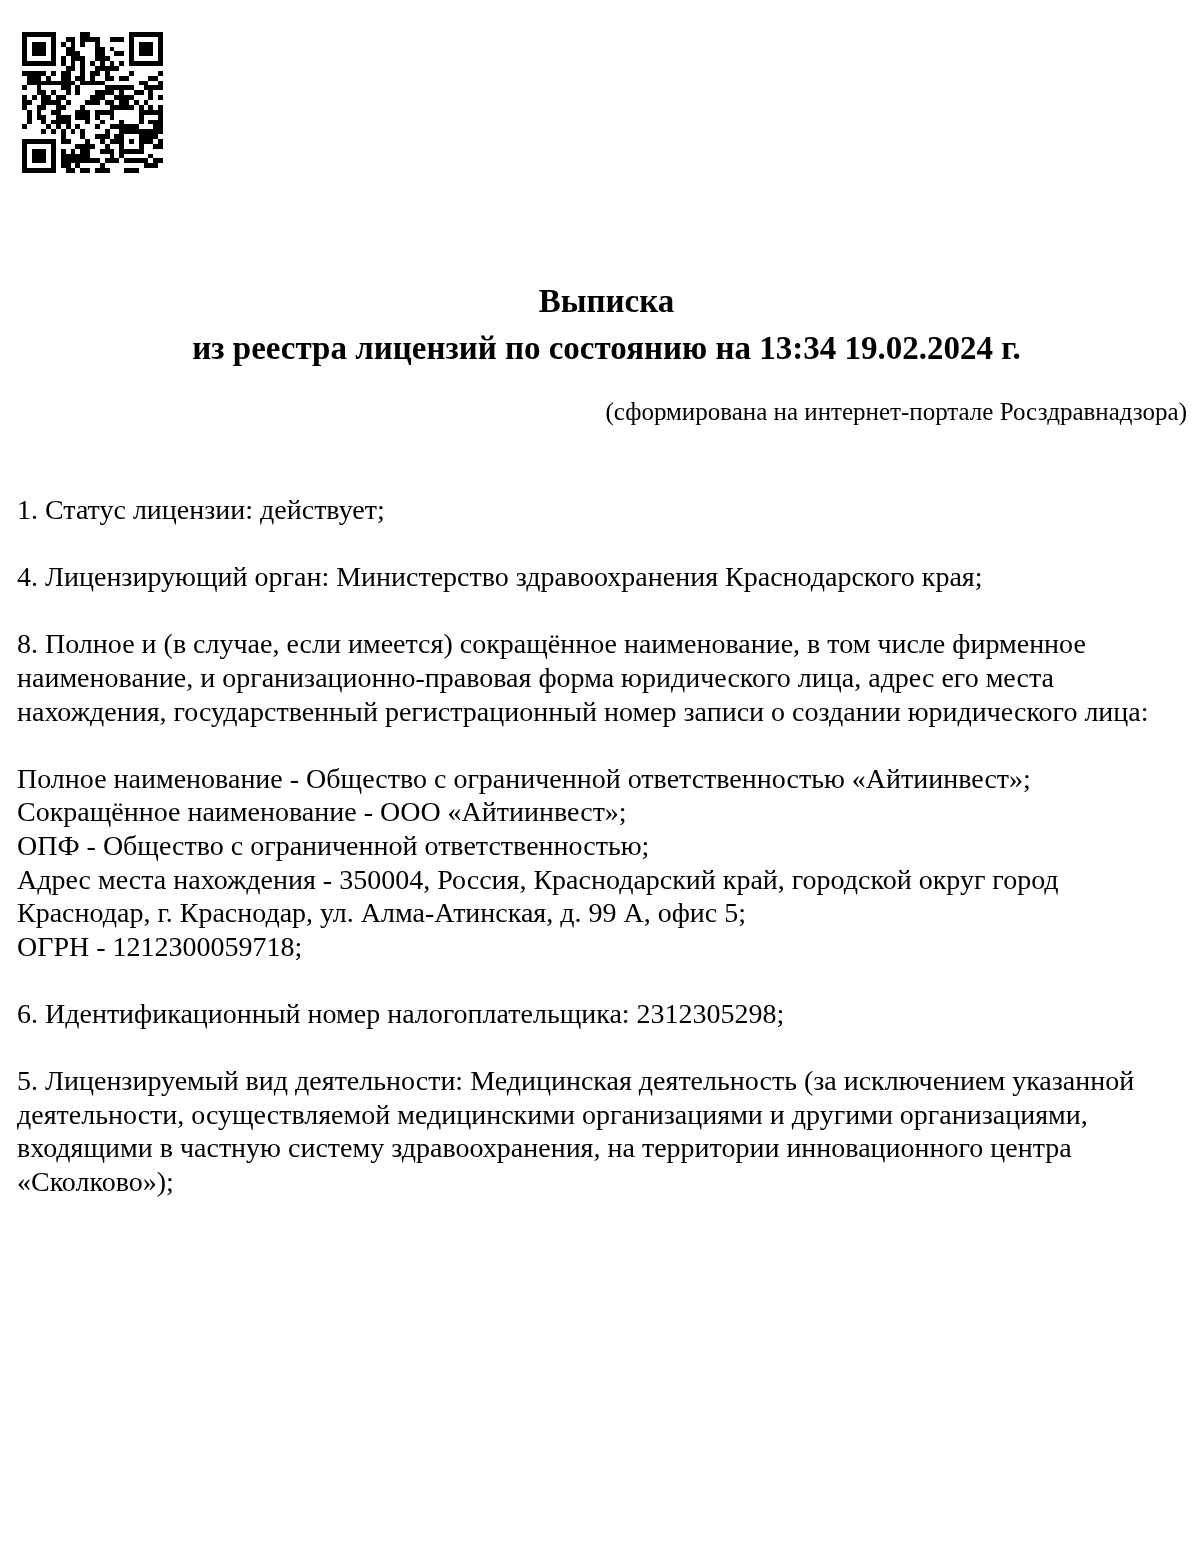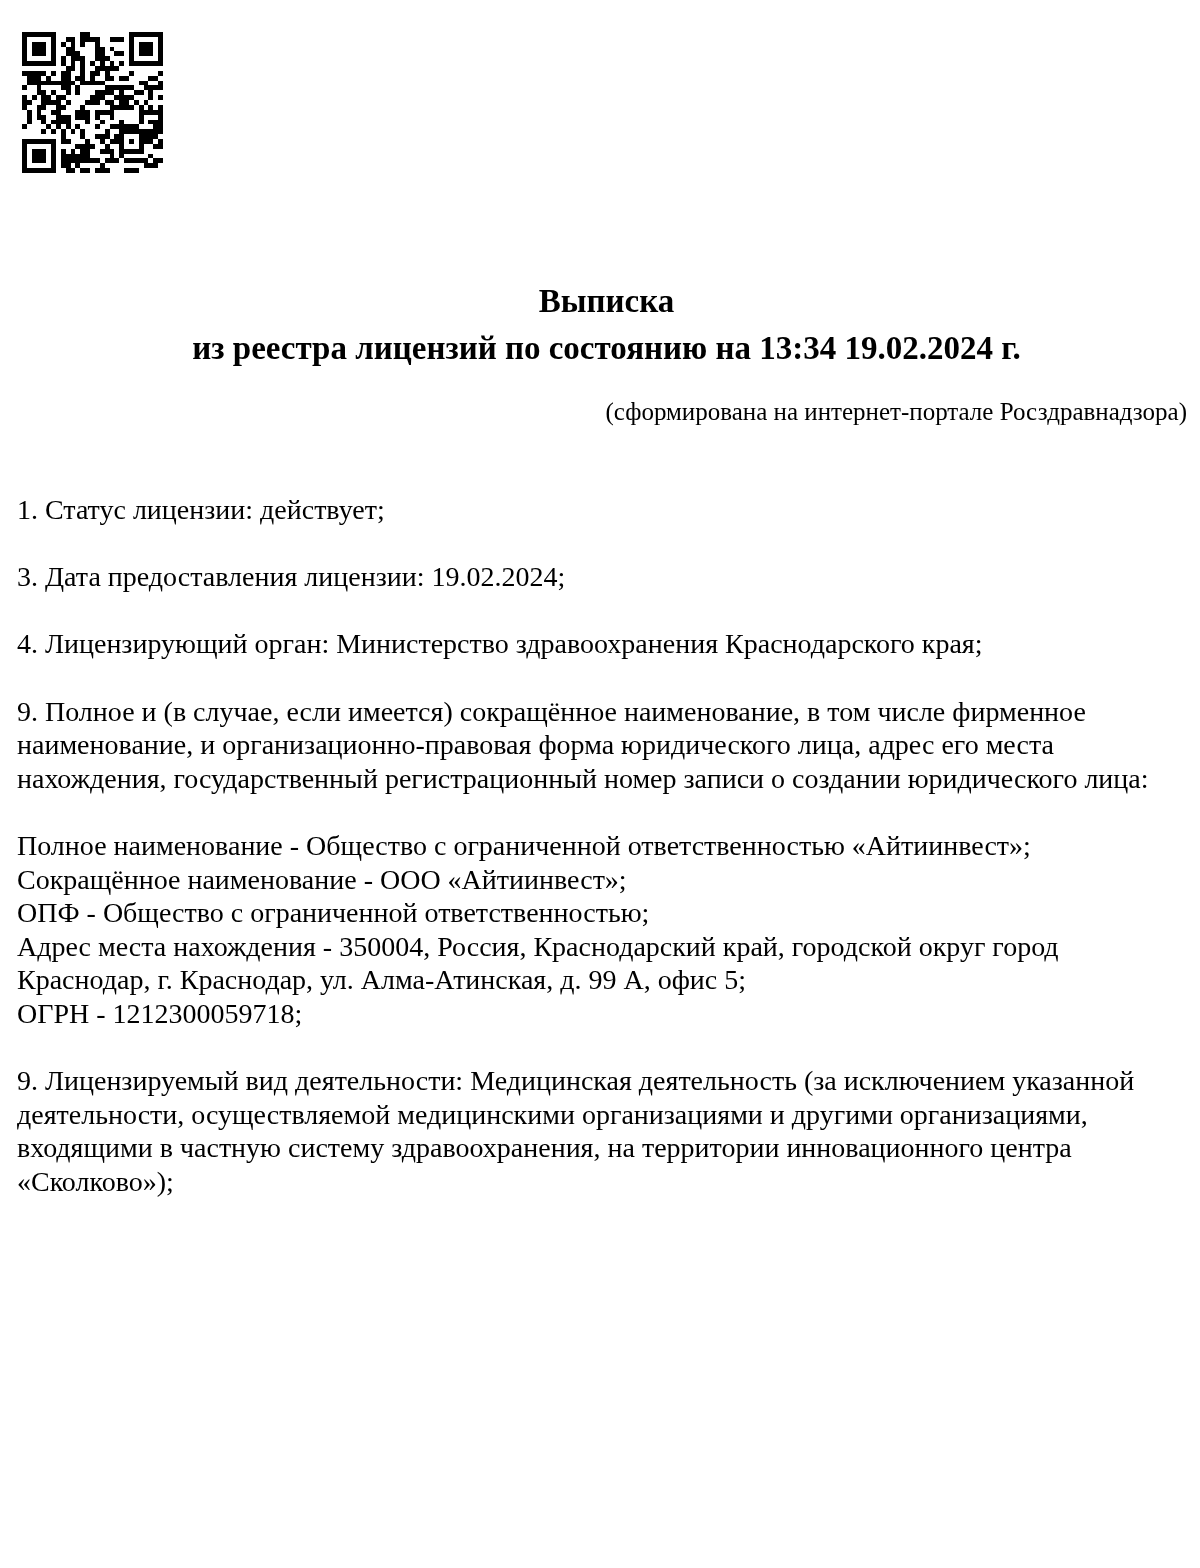--- a/index.html
+++ b/index.html
@@ -496,30 +496,30 @@
       </svg>
   </div>
 
   <div class="doc-title">Выписка
 из реестра лицензий по состоянию на 13:34 19.02.2024 г.</div>
 
   <div class="doc-note">(сформирована на интернет-портале Росздравнадзора)</div>
 
   <div class="doc-body">
     <div class="para">1. Статус лицензии: действует;</div>
-    <div class="para">3. Дата предоставления лицензии: 19.02.2024;</div>
     <div class="para">4. Лицензирующий орган: Министерство здравоохранения Краснодарского края;</div>
-    <div class="para">9. Полное и (в случае, если имеется) сокращённое наименование, в том числе фирменное
+    <div class="para">8. Полное и (в случае, если имеется) сокращённое наименование, в том числе фирменное
 наименование, и организационно-правовая форма юридического лица, адрес его места
 нахождения, государственный регистрационный номер записи о создании юридического лица:</div>
     <div class="para">Полное наименование - Общество с ограниченной ответственностью «Айтиинвест»;
 Сокращённое наименование - ООО «Айтиинвест»;
 ОПФ - Общество с ограниченной ответственностью;
 Адрес места нахождения - 350004, Россия, Краснодарский край, городской округ город
 Краснодар, г. Краснодар, ул. Алма-Атинская, д. 99 А, офис 5;
 ОГРН - 1212300059718;</div>
-    <div class="para">9. Лицензируемый вид деятельности: Медицинская деятельность (за исключением указанной
+    <div class="para">6. Идентификационный номер налогоплательщика: 2312305298;</div>
+    <div class="para">5. Лицензируемый вид деятельности: Медицинская деятельность (за исключением указанной
 деятельности, осуществляемой медицинскими организациями и другими организациями,
 входящими в частную систему здравоохранения, на территории инновационного центра
 «Сколково»);</div>
   </div>
 
 </div>
 
 </body></html>

